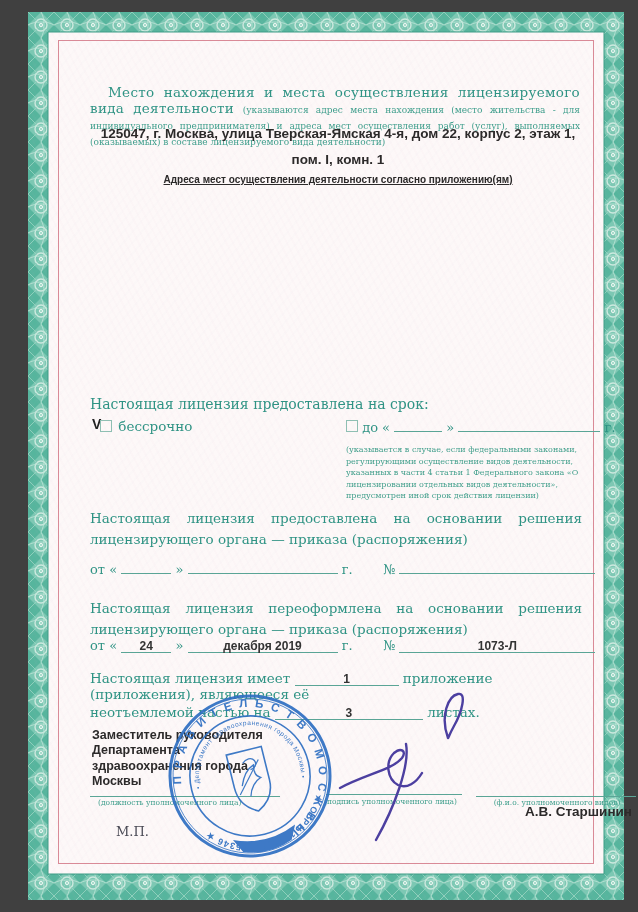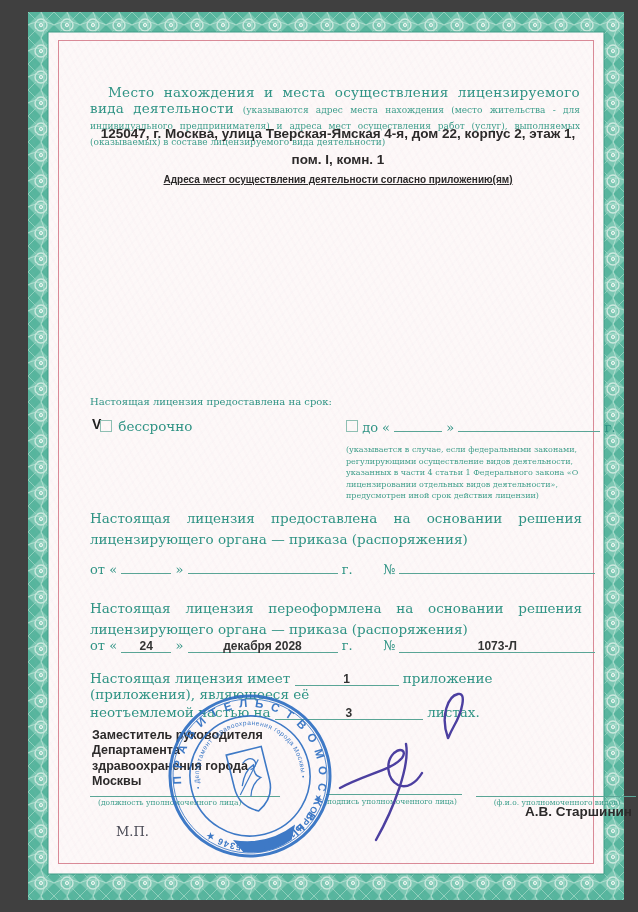--- a/index.html
+++ b/index.html
@@ -17,21 +17,21 @@
   .content{position:absolute;left:30px;top:28px;right:30px;bottom:36px;color:#2f9384;}
   .t-note{font-size:9px;color:#3f9e8c;line-height:1.3;}
   .t-bold{font-family:"Liberation Sans", sans-serif;font-weight:bold;color:#2c2a2a;}
   .h-para{position:absolute;left:32px;top:32px;width:490px;font-size:13px;line-height:1.18;
     text-indent:18px;text-align:justify;}
   .h-para .lbl{font-size:13.5px;letter-spacing:.3px;}
   .addr1{position:absolute;left:20px;top:86px;width:520px;text-align:center;font-size:13.5px;}
   .addr2{position:absolute;left:20px;top:112px;width:520px;text-align:center;font-size:13.5px;}
   .addr3{position:absolute;left:20px;top:134px;width:520px;text-align:center;font-size:10px;text-decoration:underline;}
 
-  .sec-term{position:absolute;left:32px;top:356px;font-size:10px;}
+  .sec-term{position:absolute;left:32px;top:356px;font-size:14px;}
   .row-chk{position:absolute;left:34px;top:378px;font-size:13.5px;}
   .chkwrap{position:relative;display:inline-block;width:22px;height:14px;vertical-align:-2px;}
   .chkbox{position:absolute;left:8px;top:1px;width:10px;height:10px;border:1px solid #8fbfb3;background:transparent;}
   .chkV{position:absolute;left:0;top:-3px;font-family:"Liberation Sans",sans-serif;font-weight:bold;
         font-size:14px;color:#222;}
   .row-until{position:absolute;left:288px;top:378px;font-size:13px;white-space:nowrap;text-align:right;}
   .blank{display:inline-block;border-bottom:1px solid #5aa596;height:13px;vertical-align:baseline;
          text-align:center;font-family:"Liberation Sans",sans-serif;font-weight:bold;color:#333;font-size:12px;}
   .term-note{position:absolute;left:288px;top:404px;width:248px;font-size:8px;color:#44a08d;line-height:1.45;}
 
@@ -121,21 +121,21 @@
         <span style="display:inline-block;width:22px"></span>
         <span>№</span>
         <span class="blank" style="width:196px"></span>
       </div>
 
       <div class="sec-reissued">Настоящая лицензия переоформлена на основании решения лицензирующего органа — приказа (распоряжения)</div>
       <div class="rule-row" style="top:598px">
         <span>от «</span>
         <span class="blank" style="width:50px">24</span>
         <span>»</span>
-        <span class="blank" style="width:150px">декабря 2028</span>
+        <span class="blank" style="width:150px">декабря 2019</span>
         <span>г.</span>
         <span style="display:inline-block;width:22px"></span>
         <span>№</span>
         <span class="blank" style="width:196px">1073-Л</span>
       </div>
 
       <div class="sec-attach">
         <span>Настоящая лицензия имеет</span>
         <span class="blank" style="width:104px">1</span>
         <span>приложение (приложения), являющееся её</span>

